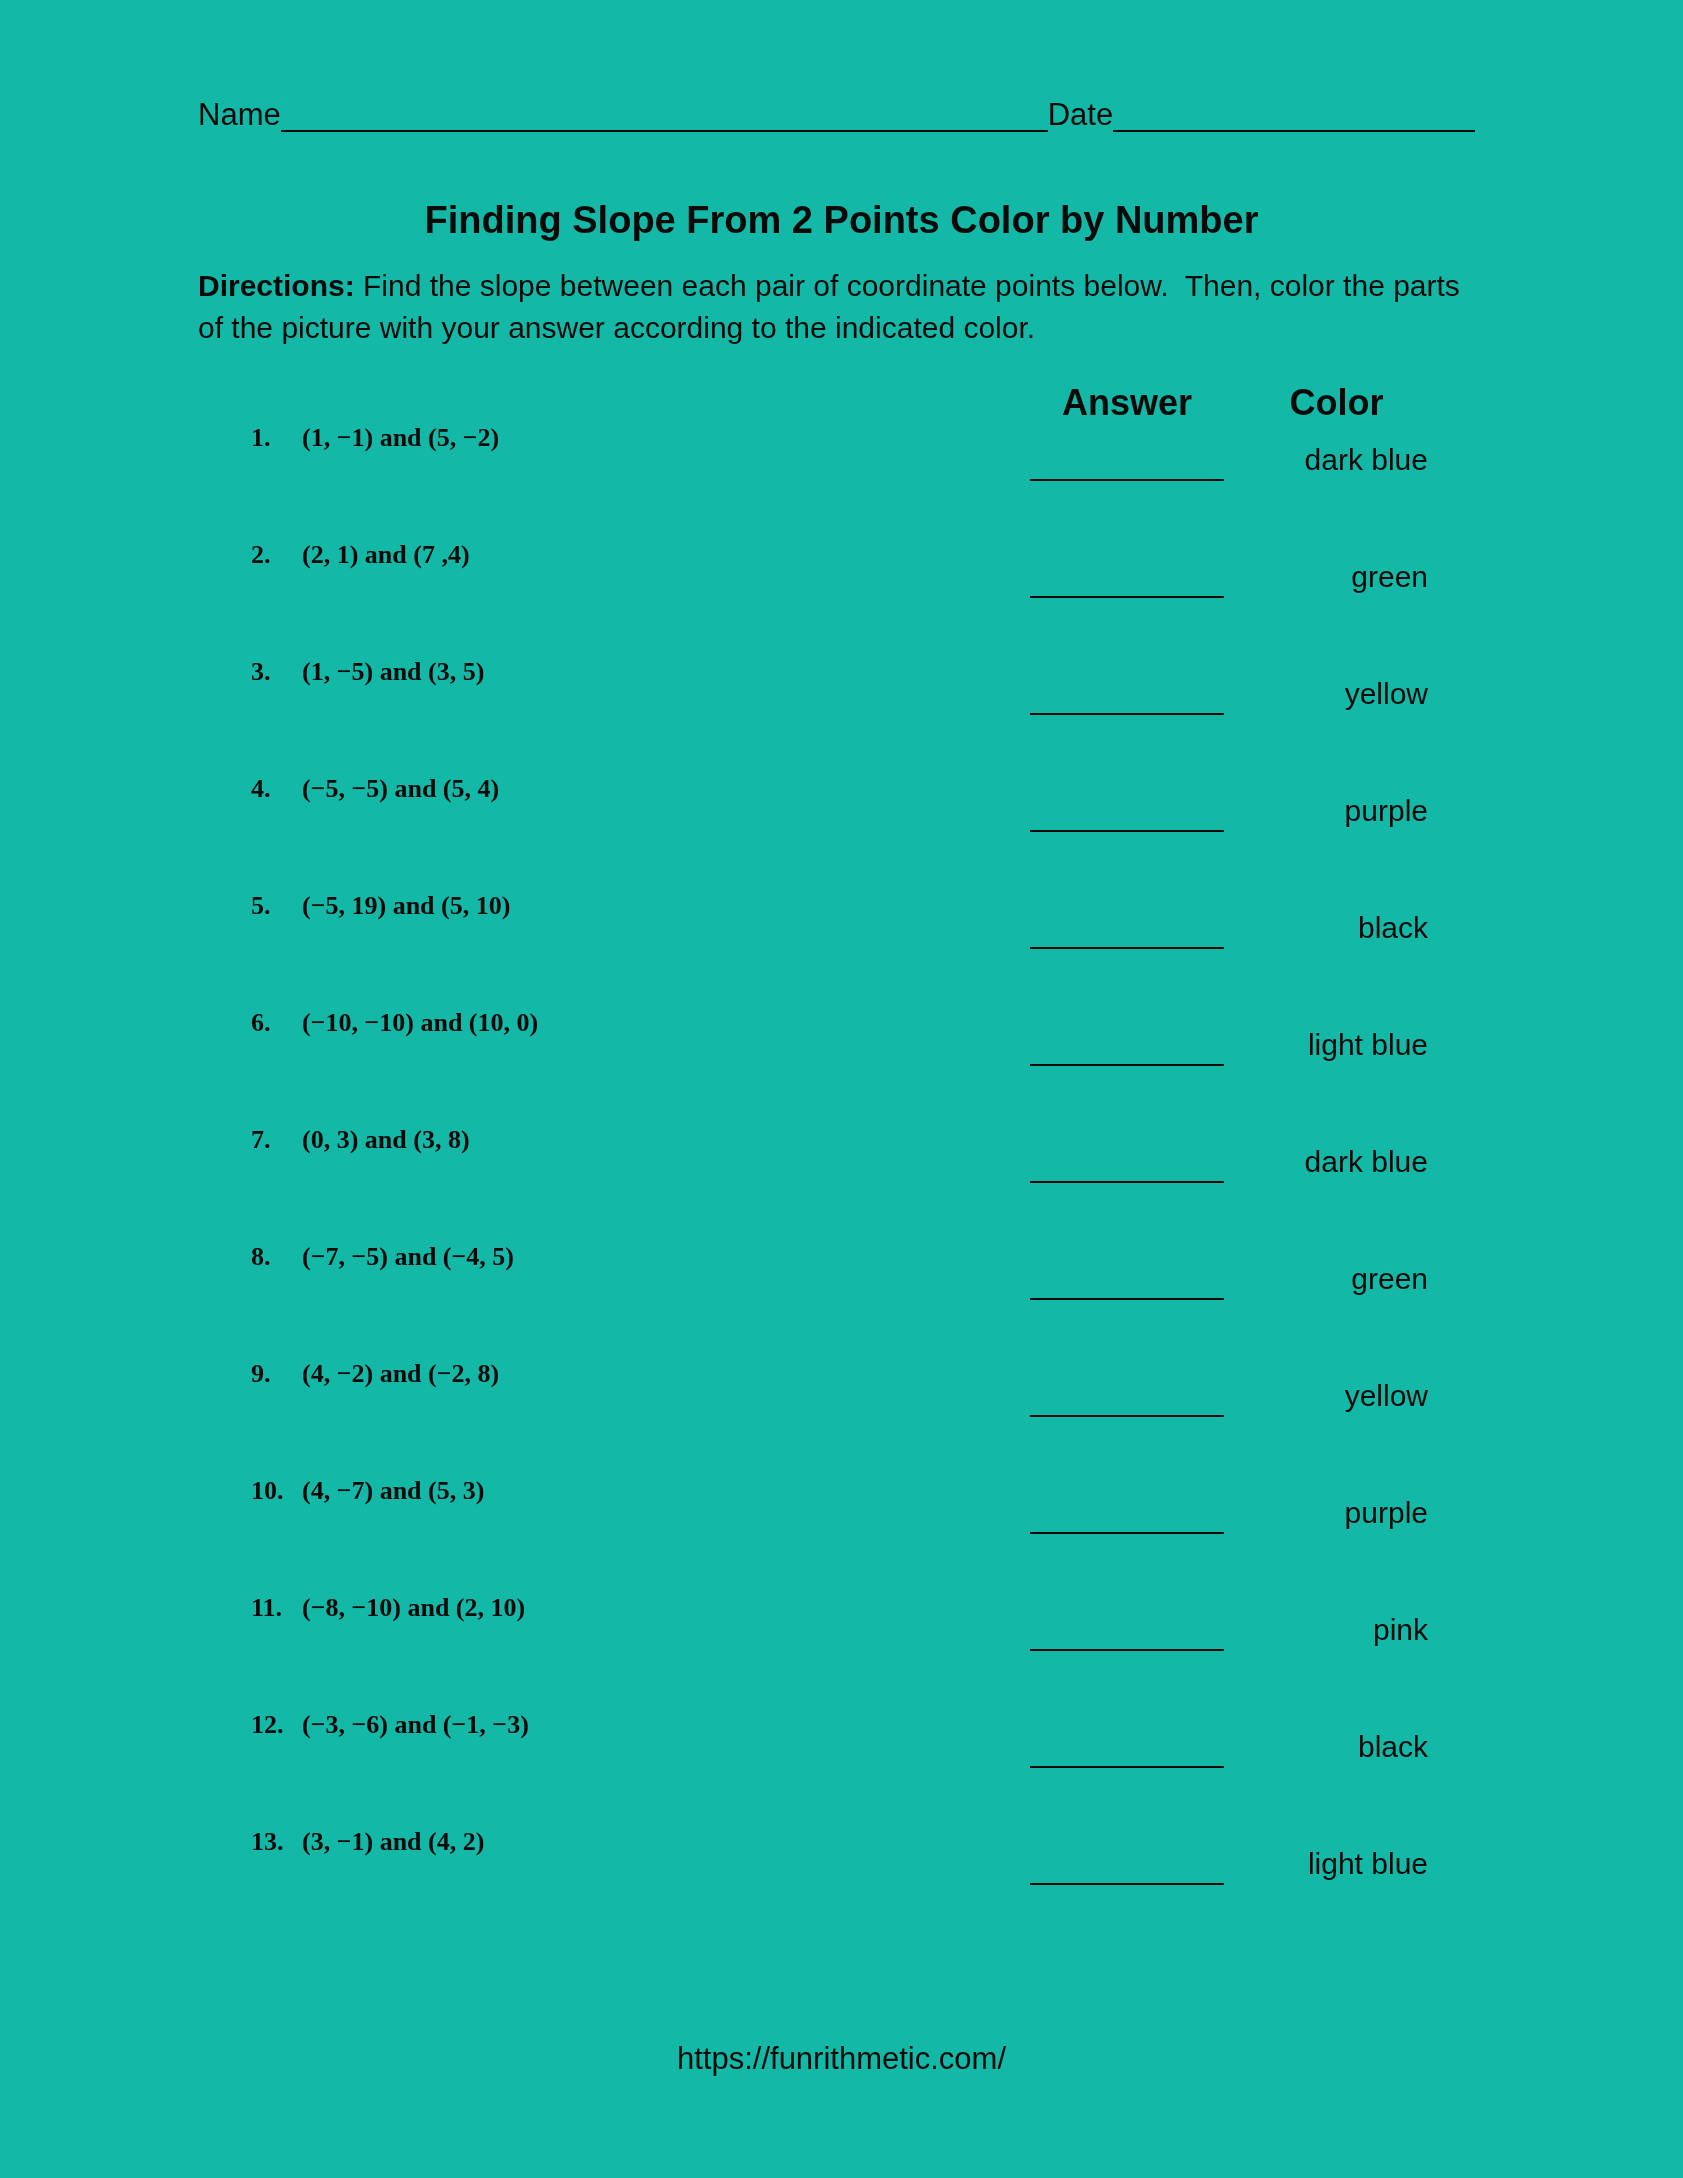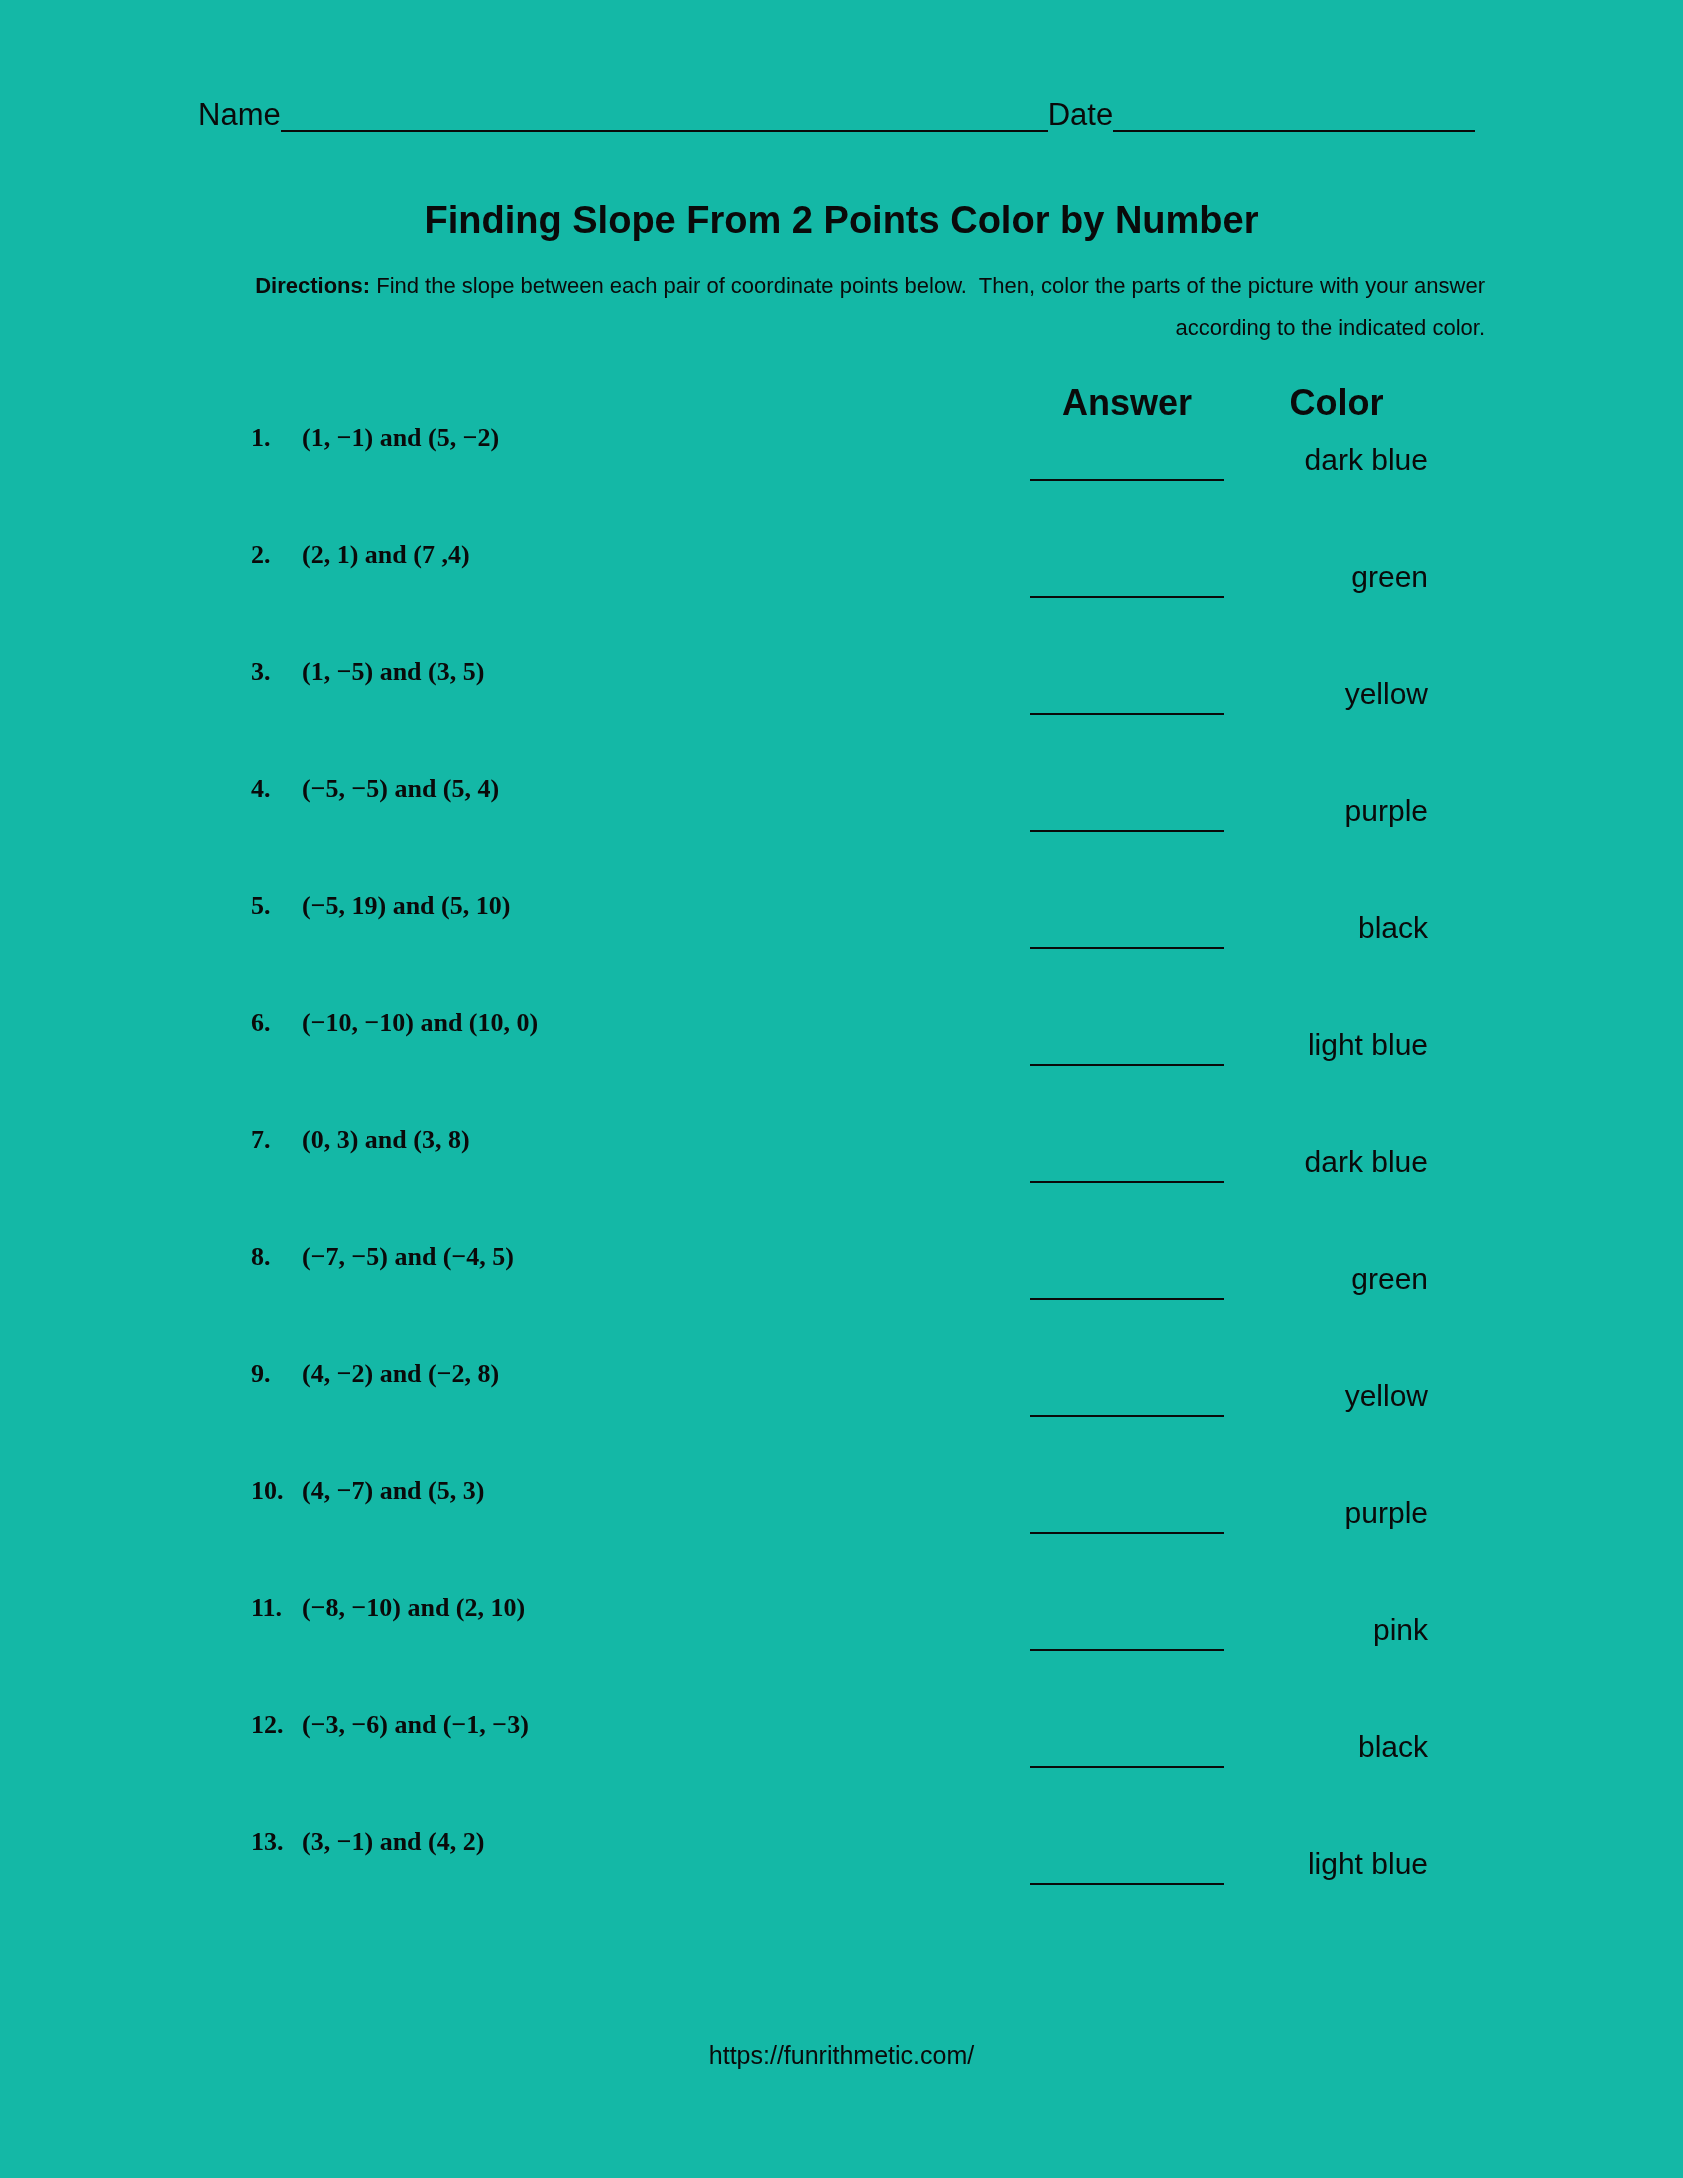--- a/index.html
+++ b/index.html
@@ -43,24 +43,23 @@
     font-weight: 700;
     line-height: 1.2;
   }
 
   
   .directions {
     position: absolute;
     left: 198px;
     top: 265px;
     width: 1287px;
-    font-size: 22px;
+    font-size: 30px;
     line-height: 42px;
     white-space: pre-wrap;
-    text-align: right;
   }
   .directions .bold { font-weight: 700; }
 
   
   .col-header {
     position: absolute;
     top: 382px;
     font-size: 36px;
     font-weight: 700;
     text-align: center;
@@ -102,21 +101,21 @@
     white-space: nowrap;
   }
 
   
   .footer {
     position: absolute;
     left: 0;
     top: 2041px;
     width: 100%;
     text-align: center;
-    font-size: 25px;
+    font-size: 31px;
   }
 </style>
 </head>
 <body>
 
 <div class="page">
 
   <div class="name-row">
     <span>Name</span>
     <span class="fill-line name-line"></span>

